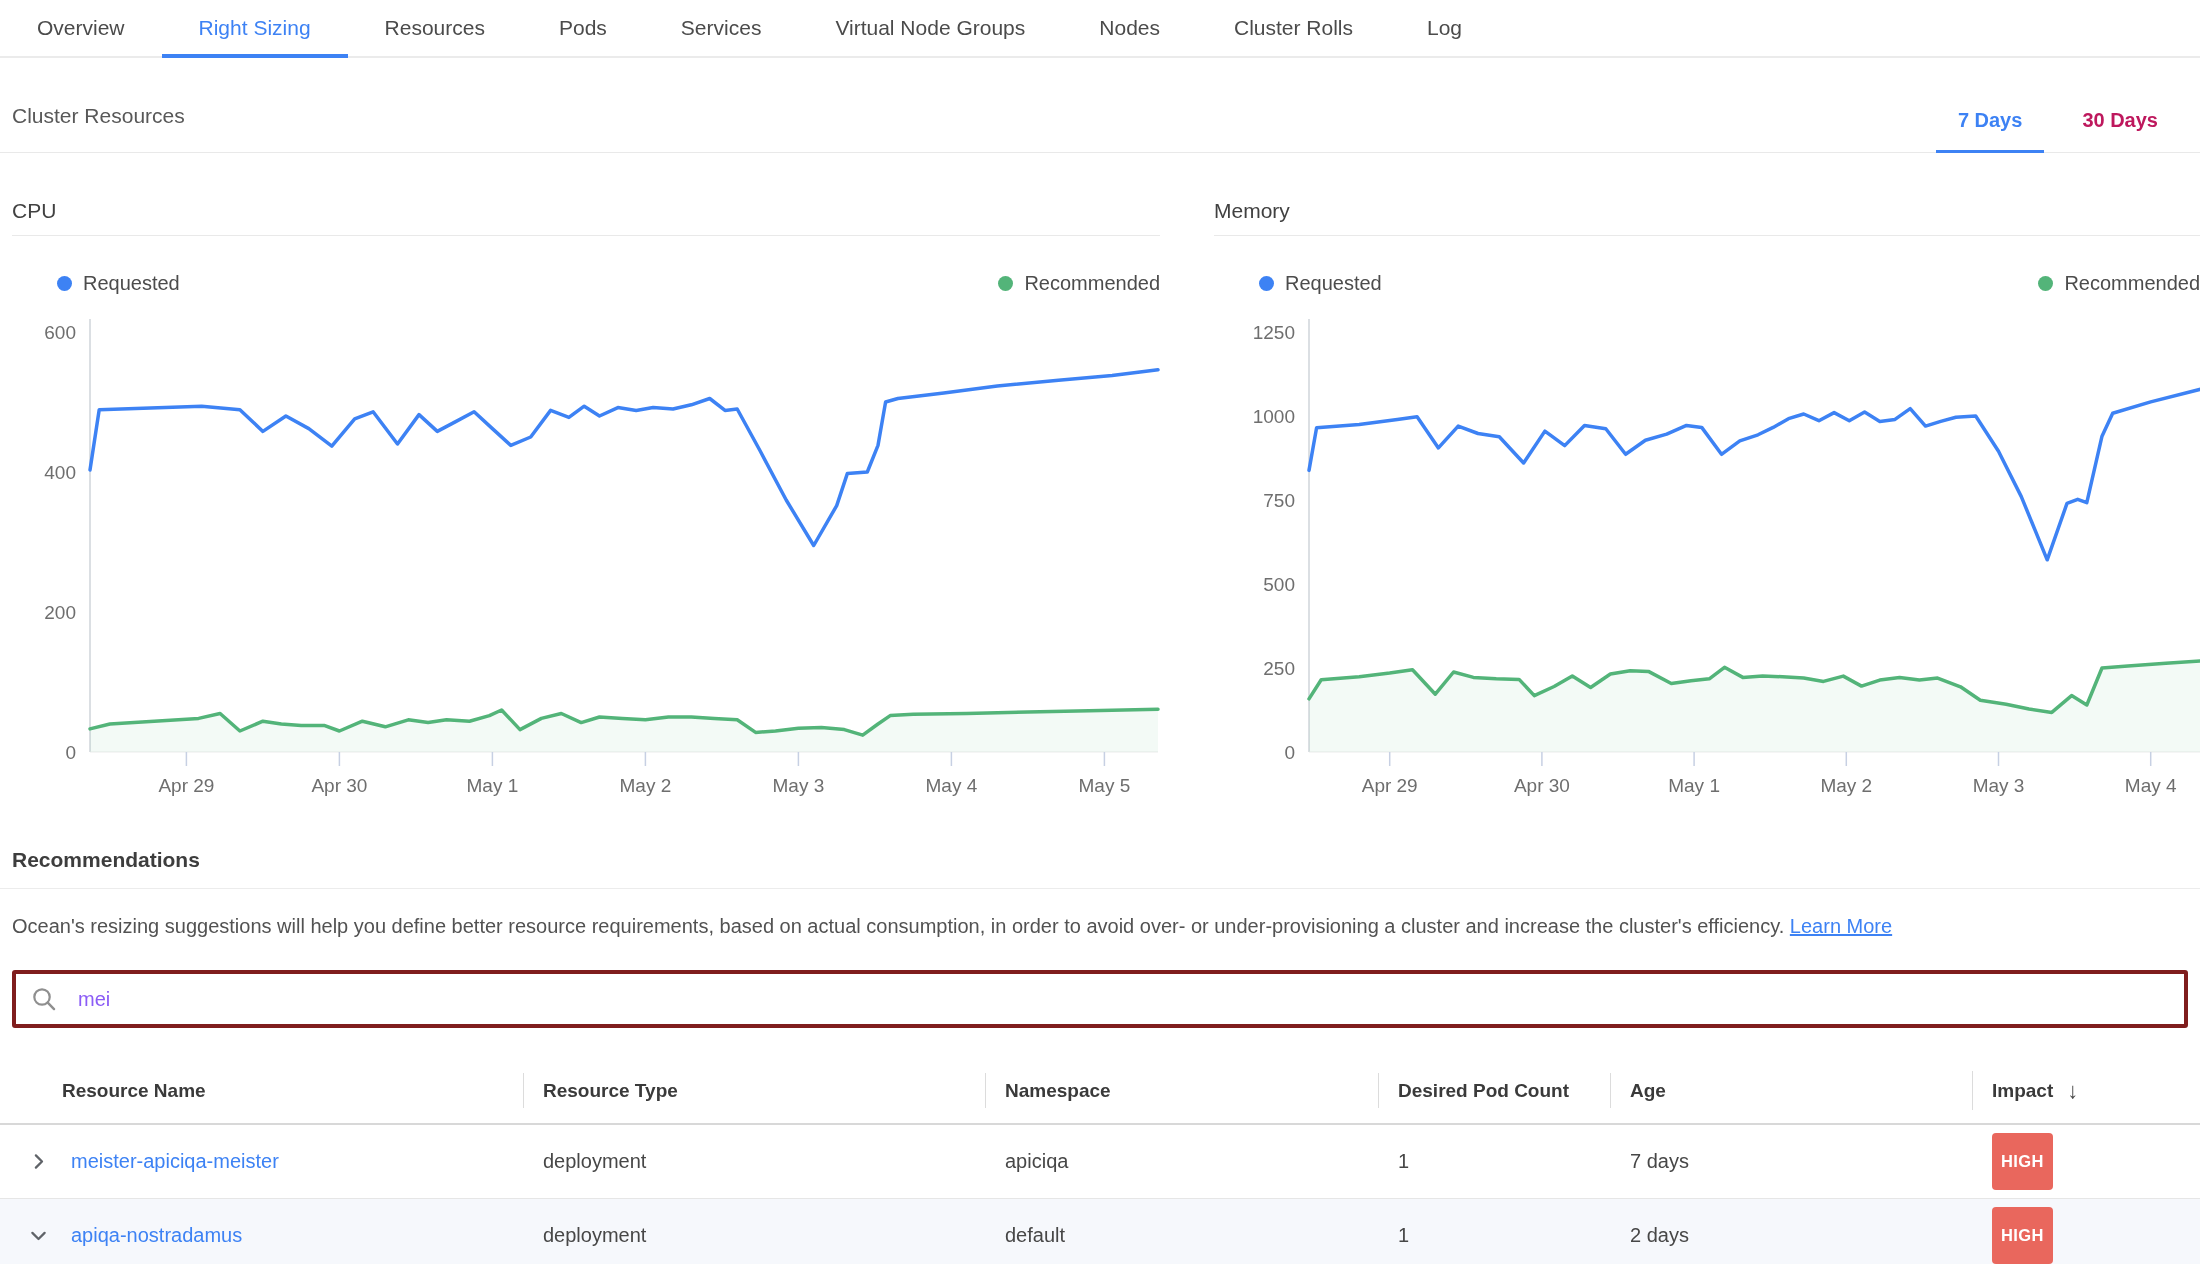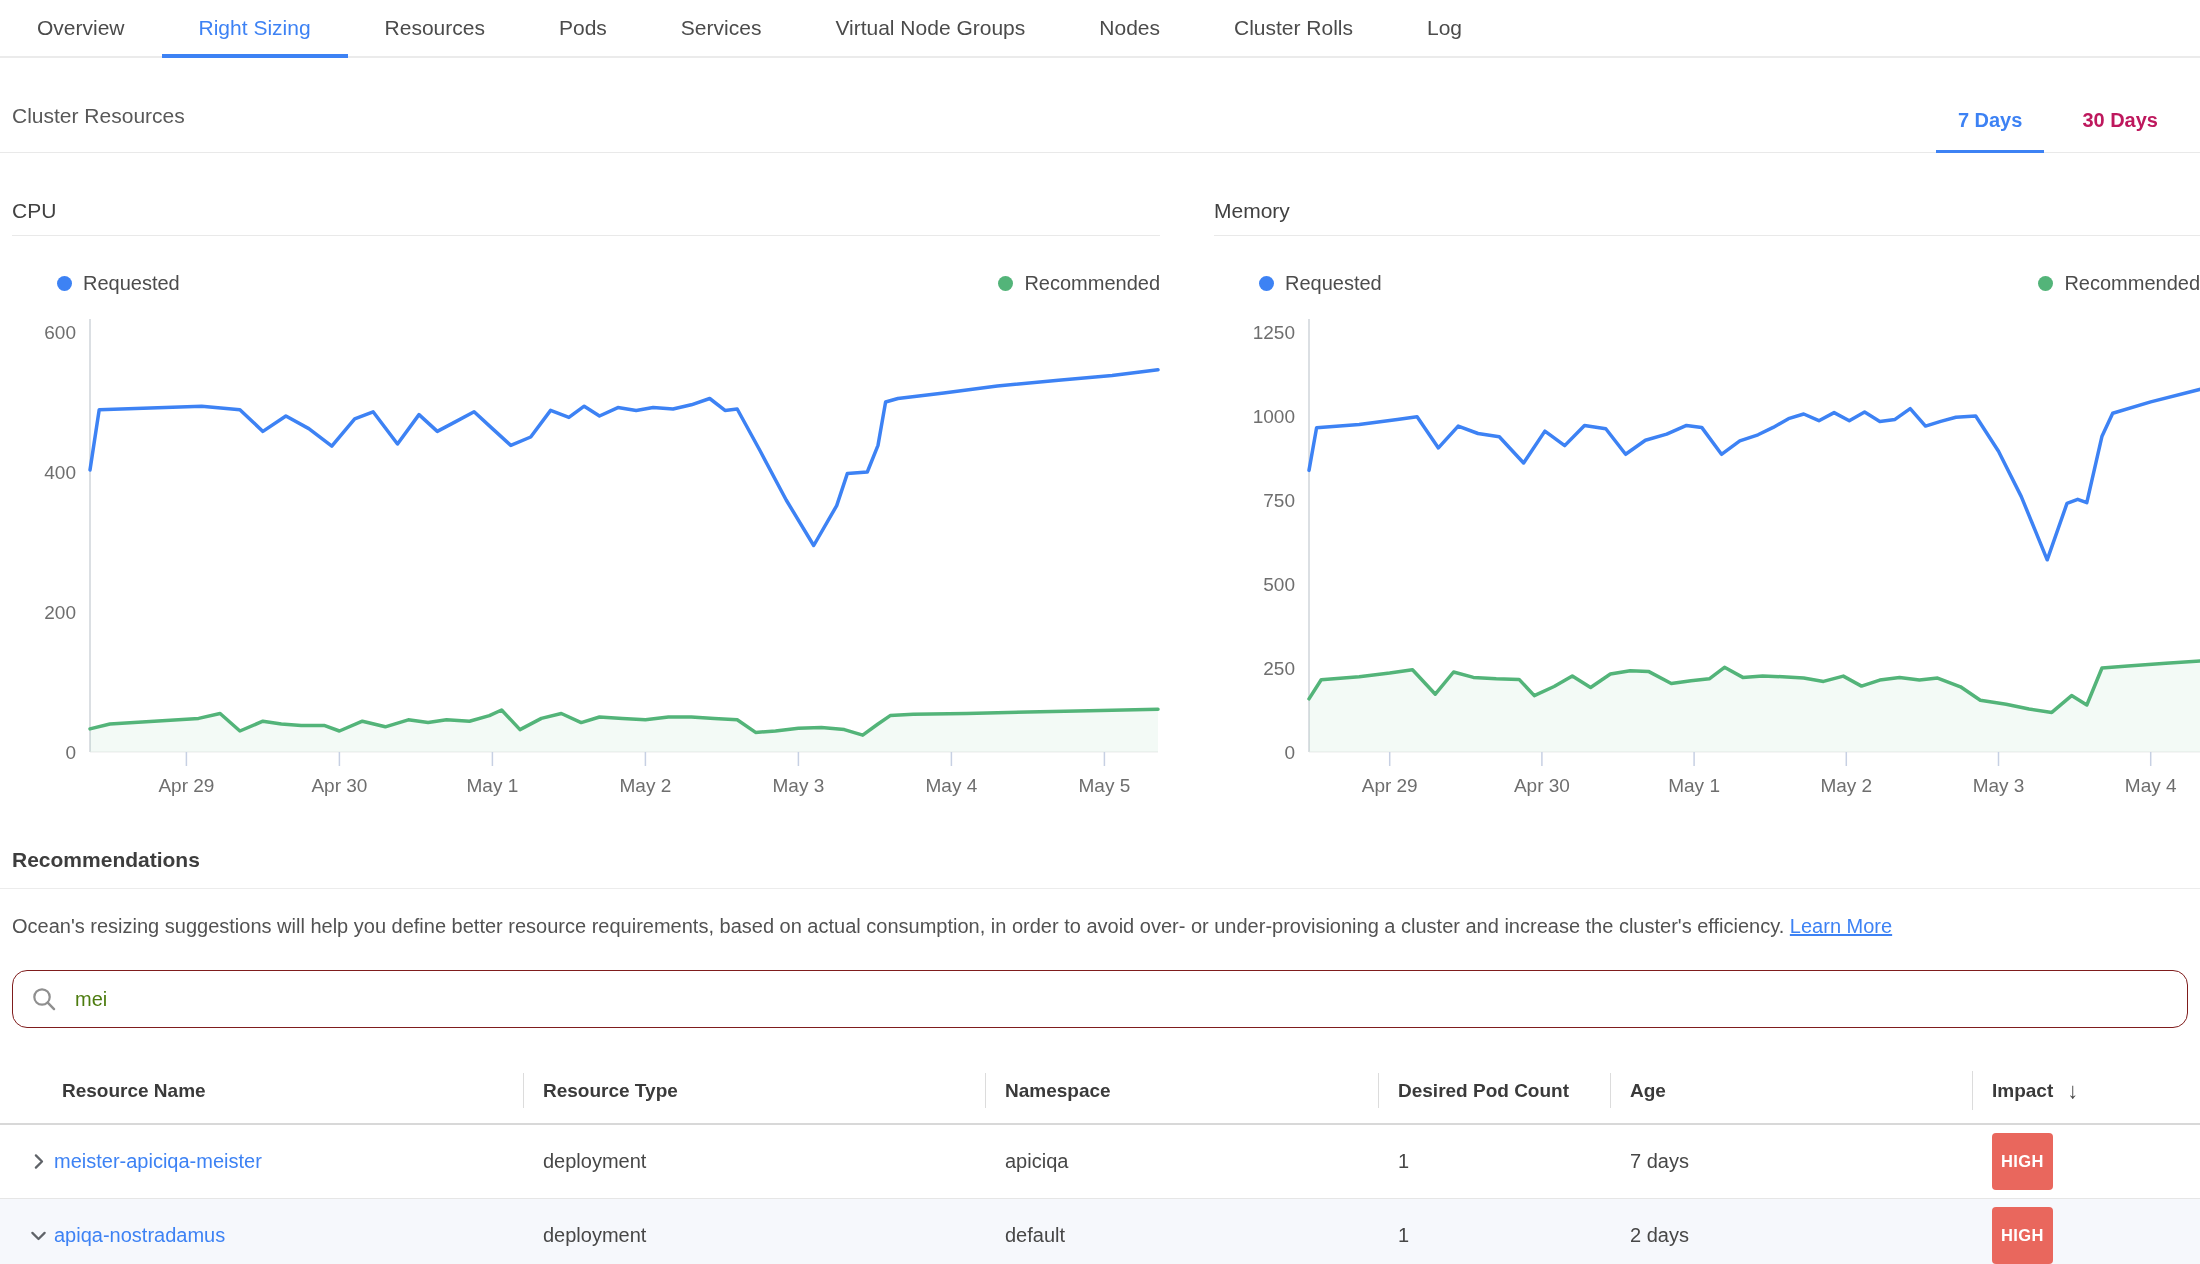--- a/index.html
+++ b/index.html
@@ -26,35 +26,35 @@
   .dot{width:15px;height:15px;border-radius:50%;display:inline-block;margin-right:11px;}
   svg.chart{display:block;margin-top:12px;}
   svg.chart text{font-size:19px;fill:#6e6e6e;font-family:"Liberation Sans","DejaVu Sans",sans-serif;}
   
   .reco{padding-top:36px;}
   .reco-title{font-size:21px;font-weight:700;color:#3d3d3d;padding:0 12px 16px;border-bottom:1px solid #ececec;}
   .reco-desc{margin:24px 12px 0;font-size:20px;color:#525252;line-height:1.35;}
   .reco-desc a{color:#3d82f4;cursor:pointer;}
   
   .search-wrap{position:relative;margin:30px 12px 0;}
-  .search-wrap input{width:100%;height:58px;box-sizing:border-box;border:1px solid #7f1d1d;border-radius:15px;
-    padding:0 20px 0 62px;font-size:20px;color:#4d7c0f;font-family:inherit;outline:none;}
+  .search-wrap input{width:100%;height:58px;box-sizing:border-box;border:4px solid #7f1d1d;border-radius:3px;
+    padding:0 20px 0 62px;font-size:20px;color:#8b5cf6;font-family:inherit;outline:none;}
   .search-icon{position:absolute;left:18px;top:15px;}
   
   .table{margin-top:34px;}
   .thead,.row{display:grid;grid-template-columns:523px 462px 393px 232px 362px 1fr;align-items:center;}
   .thead{border-bottom:2px solid #d8d8d8;}
   .th{font-size:19px;font-weight:700;color:#3a3a3a;padding:16px 10px 19px 20px;position:relative;display:flex;align-items:center;}
   .th:first-child{padding-left:62px;}
   .th:not(:first-child)::before{content:"";position:absolute;left:0;top:9px;bottom:13px;width:1px;background:#dcdcdc;}
   .sort-arrow{margin-left:14px;font-weight:400;font-size:22px;color:#4a4a4a;}
   .row{height:73px;border-bottom:1px solid #e6e6e6;background:#fff;}
   .row.expanded{background:#f6f8fc;}
   .cell{font-size:20px;color:#474747;padding-left:20px;}
-  .cell.name{padding-left:28px;display:flex;align-items:center;gap:5px;}
+  .cell.name{padding-left:28px;display:flex;align-items:center;gap:22px;}
   .cell.name a{color:#3d82f4;text-decoration:none;cursor:pointer;}
   .expander{display:inline-flex;align-items:center;cursor:pointer;}
   .badge{background:#e9675d;color:#fff;font-weight:700;font-size:16.5px;padding:19px 9px;border-radius:4px;
     letter-spacing:.4px;display:inline-block;}
 </style>
 </head>
 <body>
 
 <div class="tabbar">
     <div class="tab">Overview</div>

